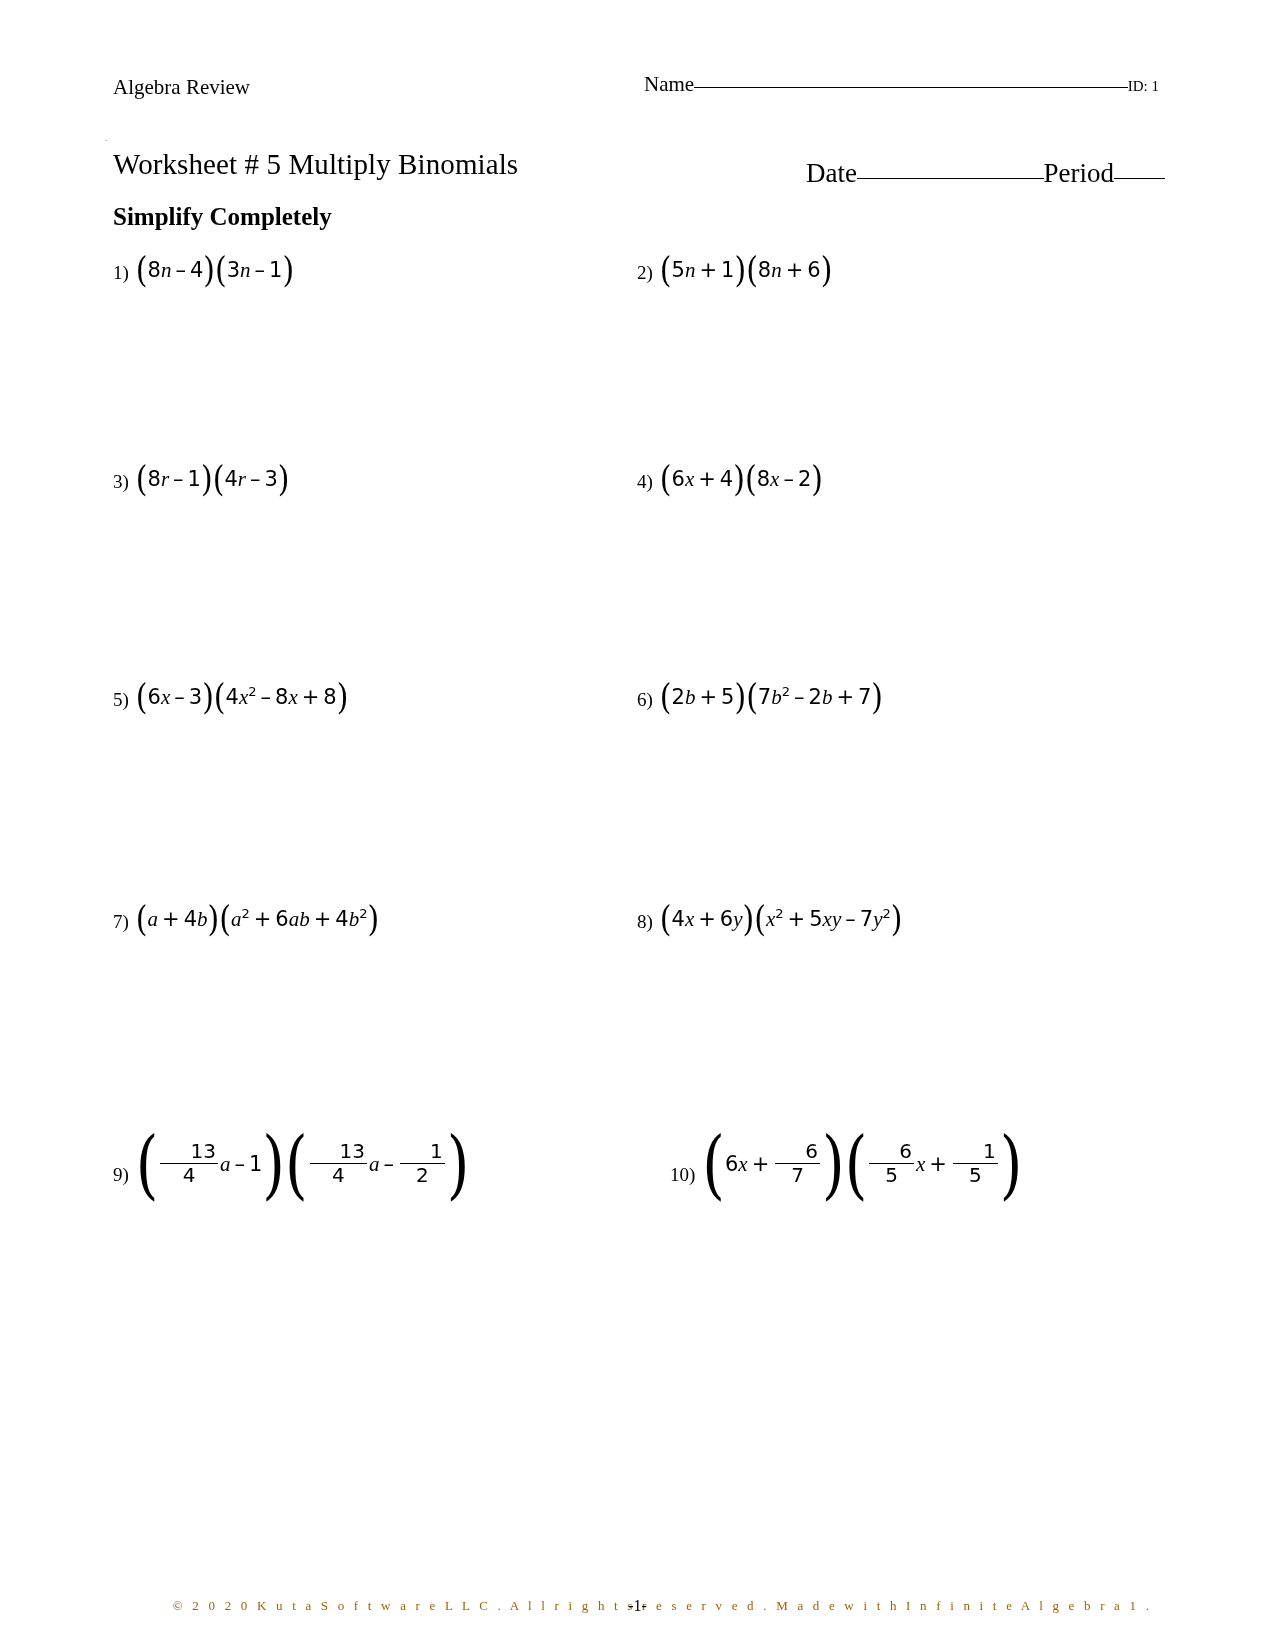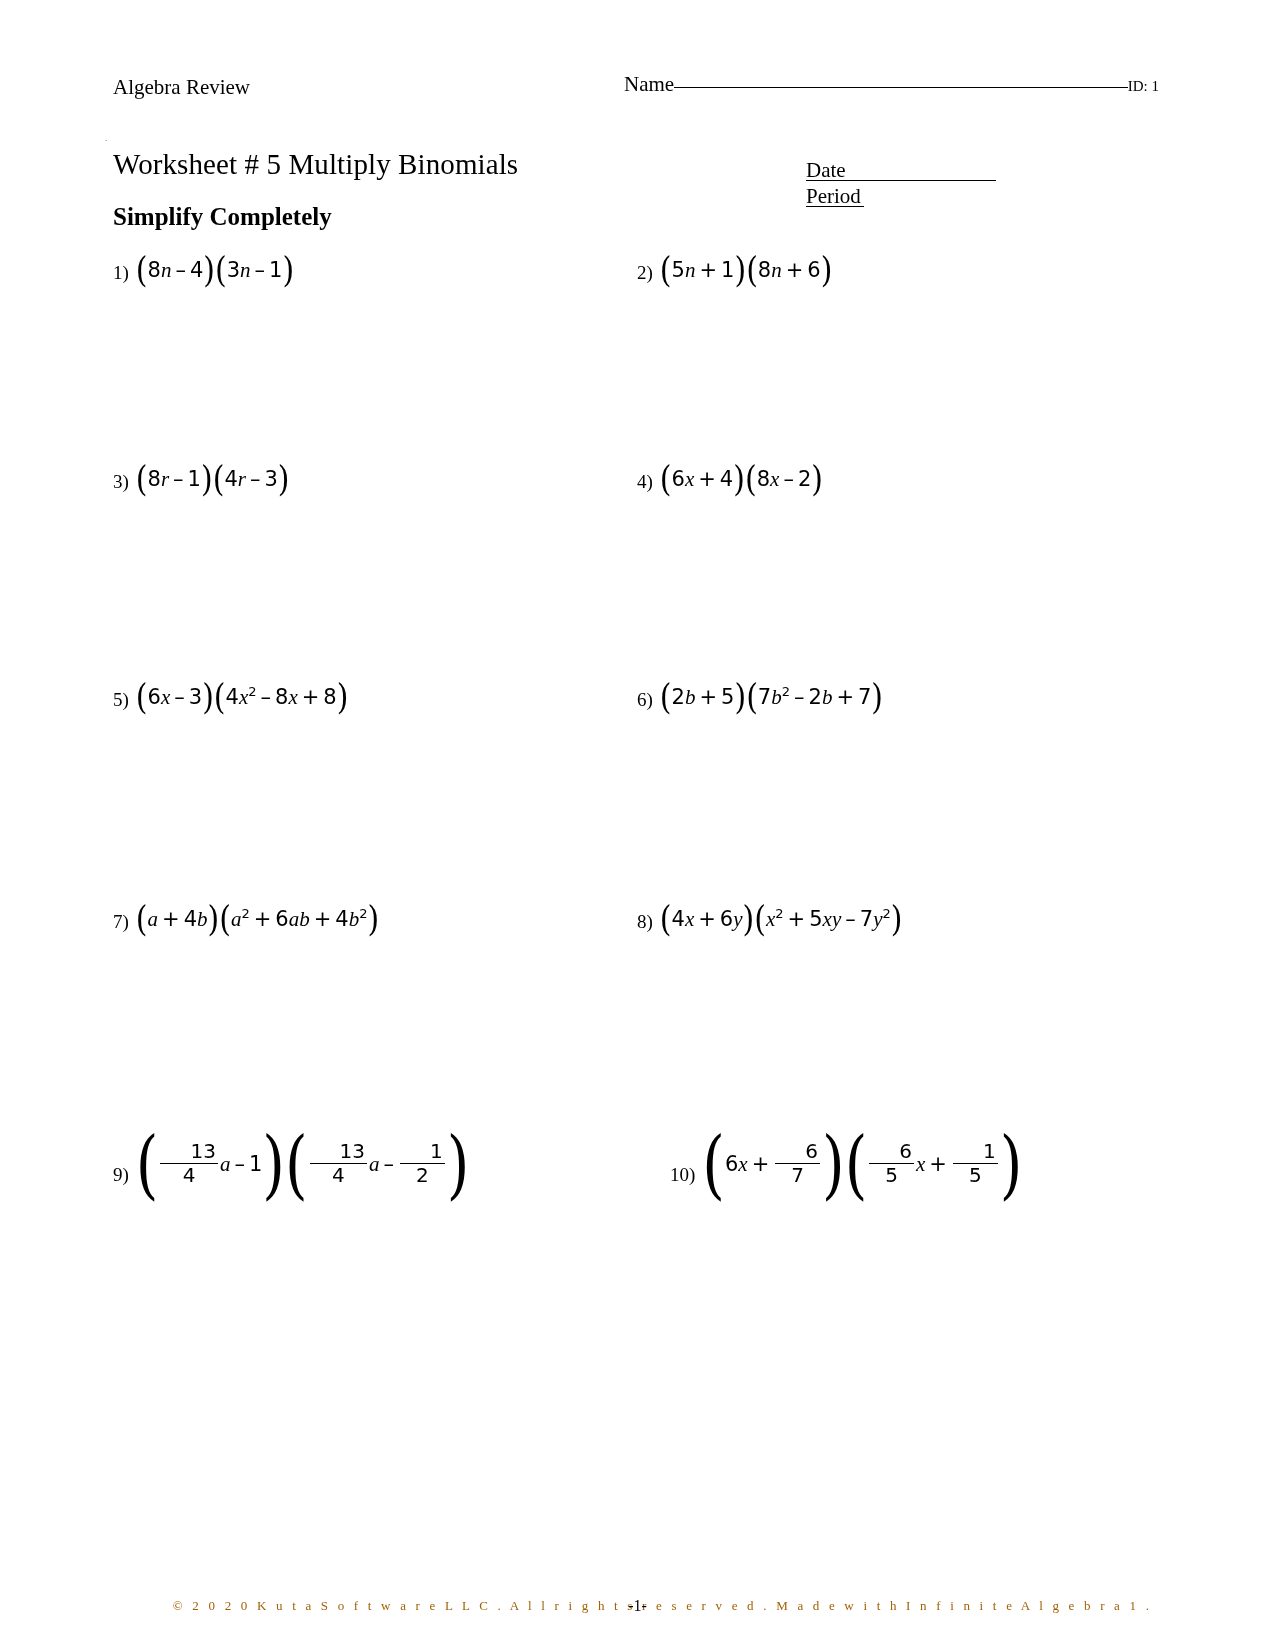--- a/index.html
+++ b/index.html
@@ -31,21 +31,21 @@
   .hdr-name-row {
     position: absolute;
     left: 624px;
     top: 72px;
     width: 535px;
     display: flex;
     align-items: baseline;
     font-size: 21px;
     white-space: nowrap;
   }
-  .hdr-name-label { font-size: 21px; }
+  .hdr-name-label { font-size: 21px; margin-left: 20px; }
   .rule {
     flex: 1 1 auto;
     border-bottom: 1.4px solid #000;
     height: 0;
     position: relative;
     top: -3px;
     margin: 0 0px;
   }
   .hdr-id {
     font-size: 15px;
@@ -68,23 +68,22 @@
     color: #555;
   }
 
   .hdr-date-row {
     position: absolute;
     left: 806px;
     top: 158px;
     width: 365px;
     display: flex;
     align-items: baseline;
-    font-size: 21px;
-    white-space: nowrap;
-    flex-direction: column;
+    font-size: 27px;
+    white-space: nowrap;
   }
   .rule-date {
     width: 190px;
     border-bottom: 1.4px solid #000;
     height: 0;
     position: relative;
     top: -3px;
   }
   .rule-period {
     width: 58px;

